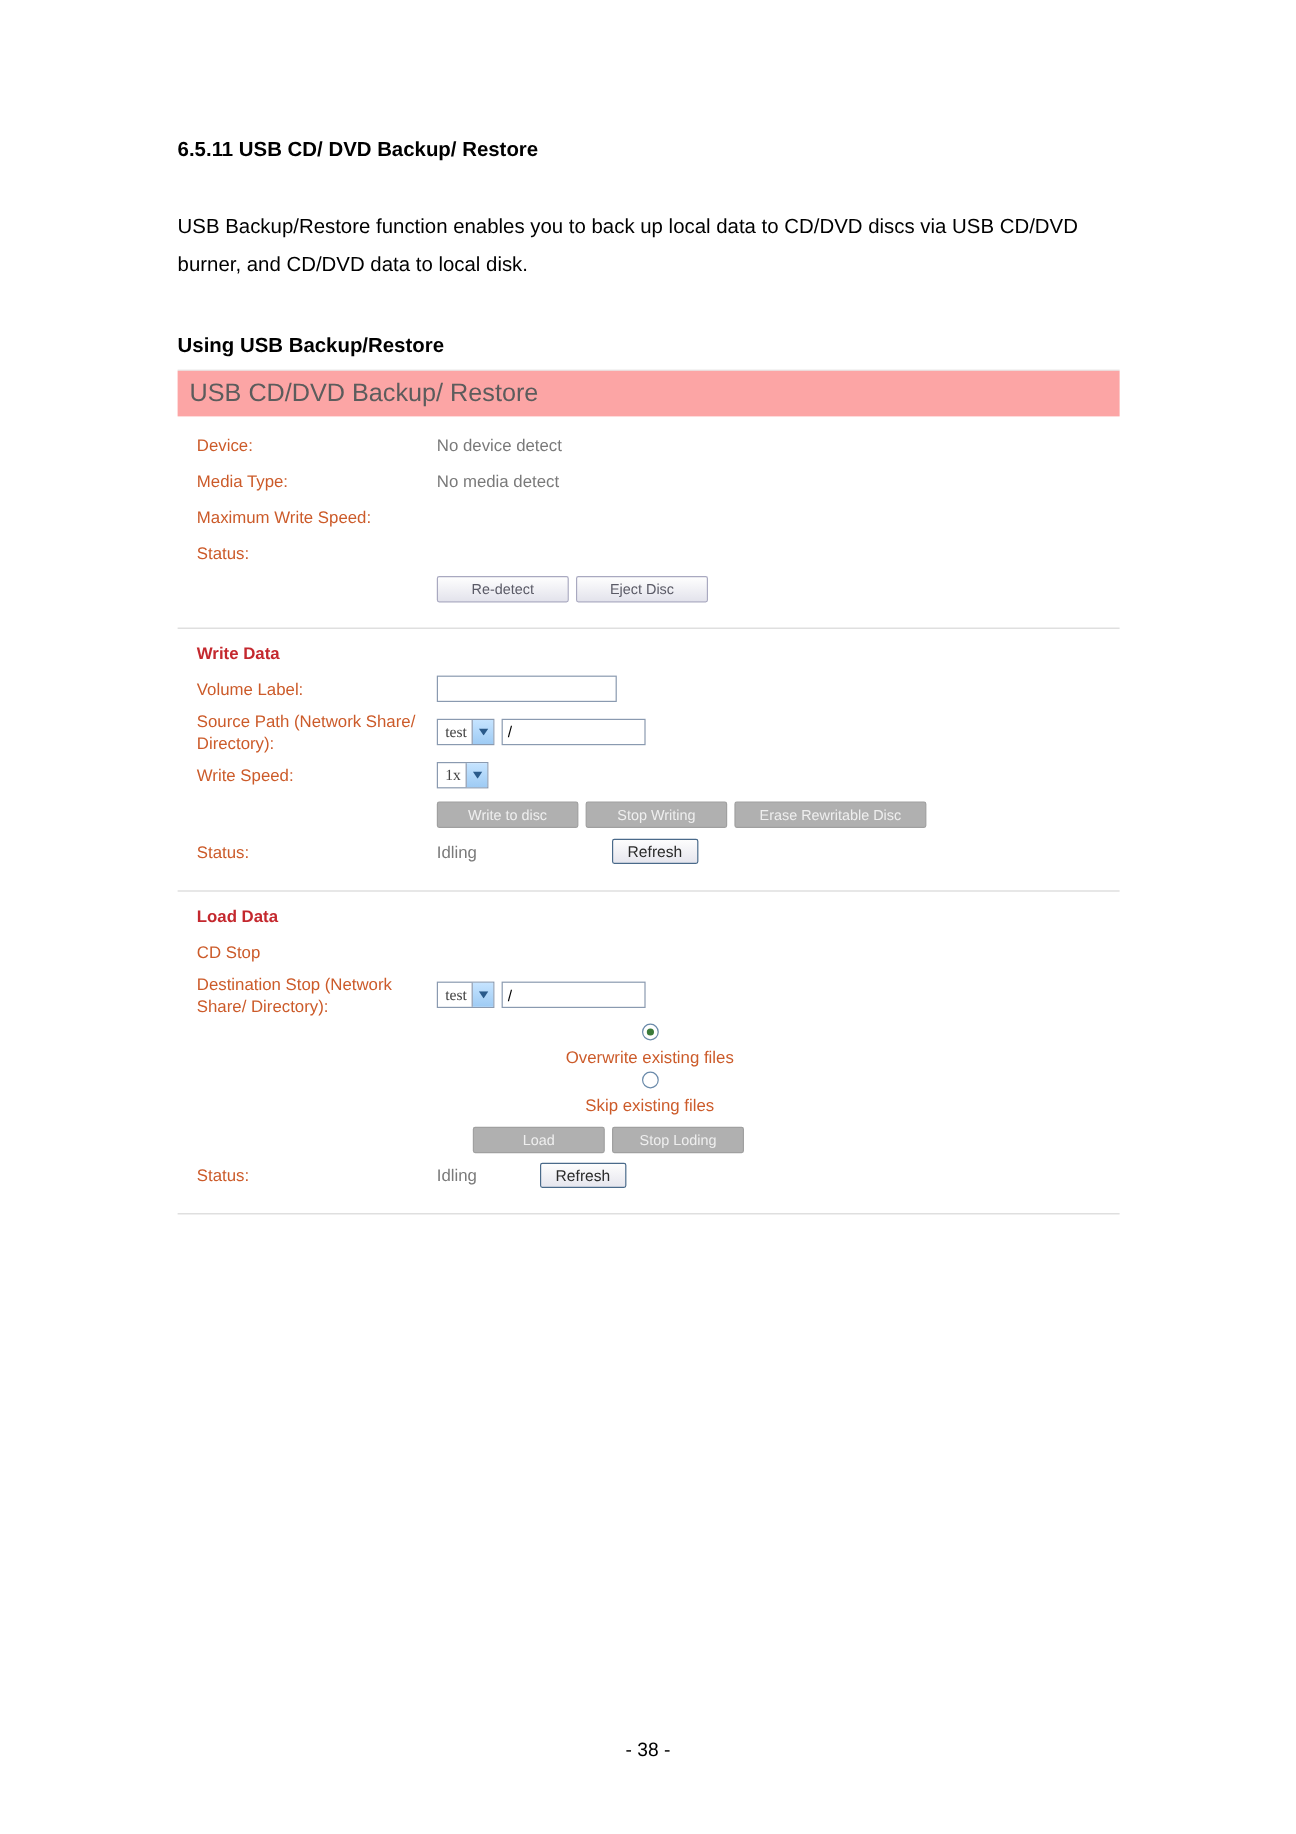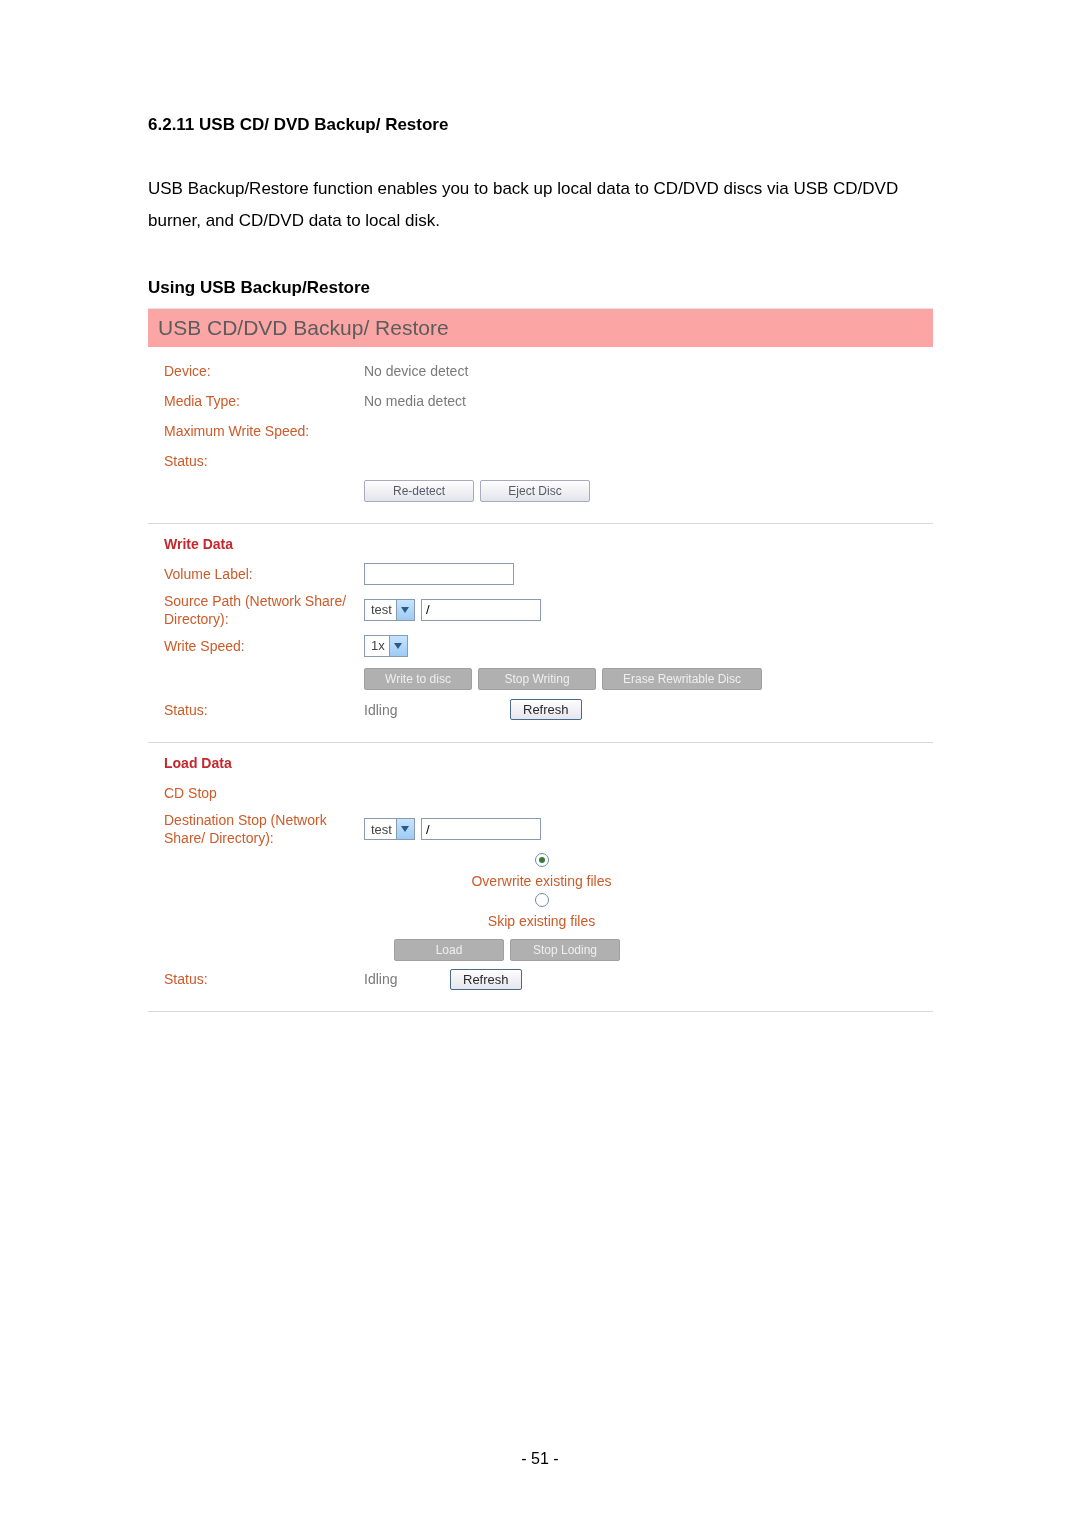--- a/index.html
+++ b/index.html
@@ -100,21 +100,21 @@
     border-radius: 2px;
   }
   .text-input {
     font-family: Verdana, Arial, sans-serif;
     font-size: 13px;
     border: 1px solid #8a9ab0;
     padding: 2px 4px;
     height: 22px;
   }
   .select {
-    font-family: Liberation Sans, sans-serif;
+    font-family: Liberation Serif, serif;
     font-size: 13px;
     height: 22px;
     border: 1px solid #8a9ab0;
     display: inline-flex;
     align-items: center;
     background: #fff;
     color: #444;
   }
   .select-text { padding: 0 4px 0 6px; }
   .select-arrow {
@@ -162,21 +162,21 @@
     left: 0; right: 0;
     text-align: center;
     font-size: 16px;
   }
   .spacer-status { width: 140px; display:inline-block; }
 </style>
 </head>
 <body>
 
 <div class="page">
-  <div class="section-heading">6.2.11  USB CD/ DVD Backup/ Restore</div>
+  <div class="section-heading">6.5.11  USB CD/ DVD Backup/ Restore</div>
   <div class="body-text">USB Backup/Restore function enables you to back up local data to CD/DVD discs via USB CD/DVD burner, and CD/DVD data to local disk.</div>
   <div class="sub-heading">Using USB Backup/Restore</div>
 
   <div class="panel">
     <div class="panel-title">USB CD/DVD Backup/ Restore</div>
 
     <div class="section">
       <div class="row">
         <div class="label-col">Device:</div>
         <div class="value-col gray-text">No device detect</div>
@@ -232,21 +232,21 @@
               <svg viewBox="0 0 8 6">
                   <path d="M0 0 L8 0 L4 6 Z" fill="#2a5a8a"></path>
                 </svg>
             </span>
           </div>
         </div>
       </div>
       <div class="row">
         <div class="label-col"></div>
         <div class="value-col button-row">
-          <button class="btn btn-disabled" style="width:108px">Write to disc</button>
+          <button class="btn btn-disabled" style="width:118px">Write to disc</button>
           <button class="btn btn-disabled" style="width:118px">Stop Writing</button>
           <button class="btn btn-disabled" style="width:160px">Erase Rewritable Disc</button>
         </div>
       </div>
       <div class="row" style="margin-top:8px">
         <div class="label-col">Status:</div>
         <div class="value-col">
           <span class="gray-text spacer-status">Idling</span>
           <button class="btn-refresh">Refresh</button>
         </div>
@@ -294,13 +294,13 @@
         <div class="value-col">
           <span class="gray-text" style="width:80px;display:inline-block">Idling</span>
           <button class="btn-refresh">Refresh</button>
         </div>
       </div>
     </div>
 
   </div>
 </div>
 
-<div class="page-num">- 51 -</div>
+<div class="page-num">- 38 -</div>
 
 </body></html>

